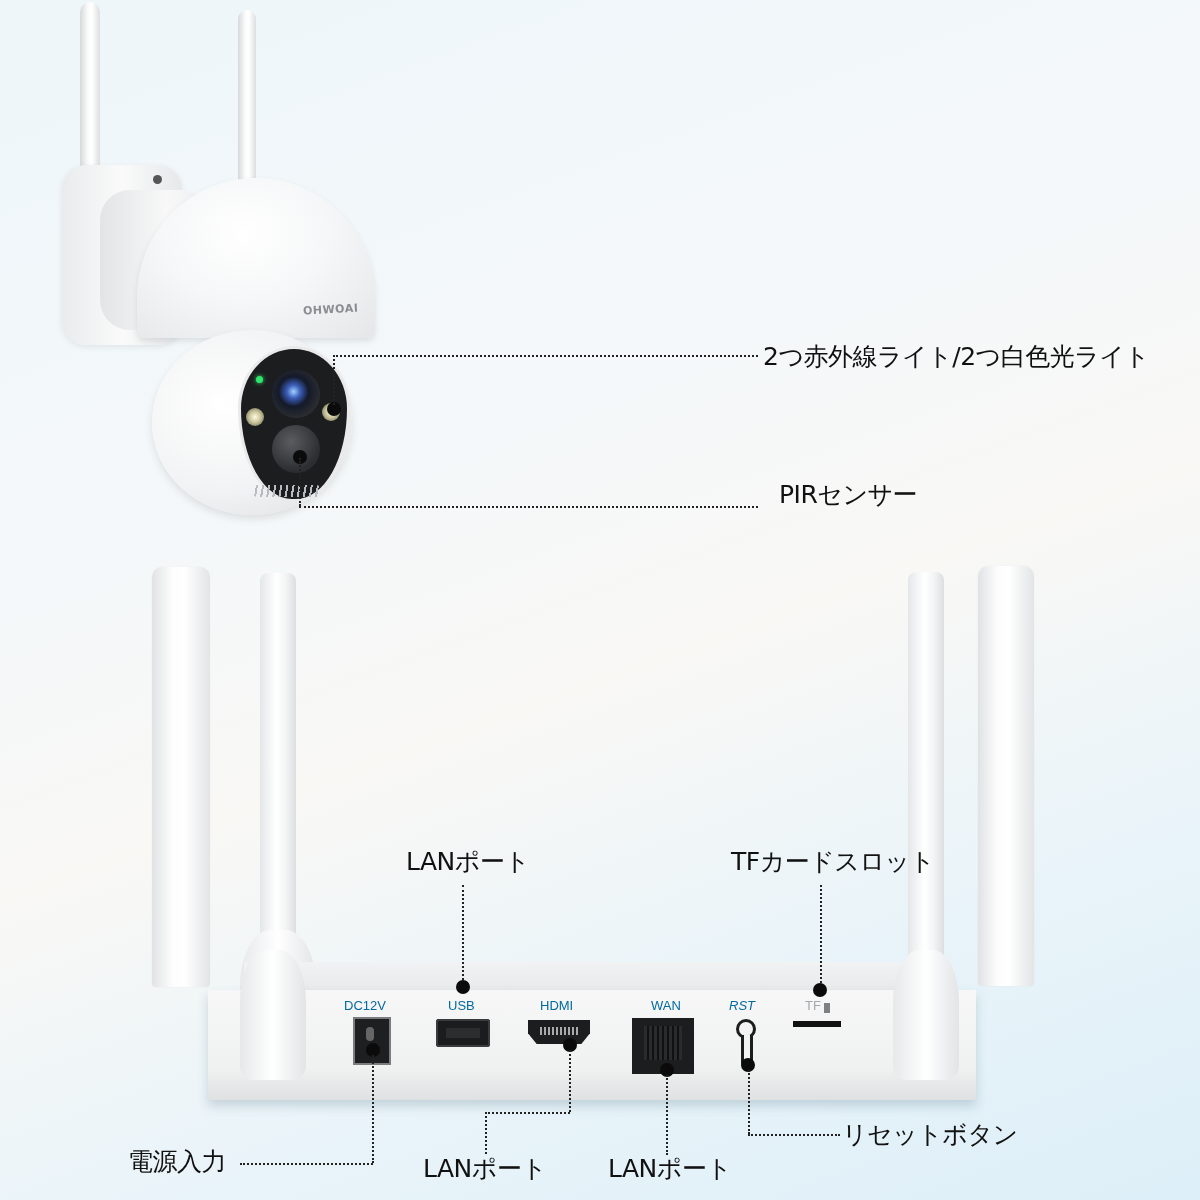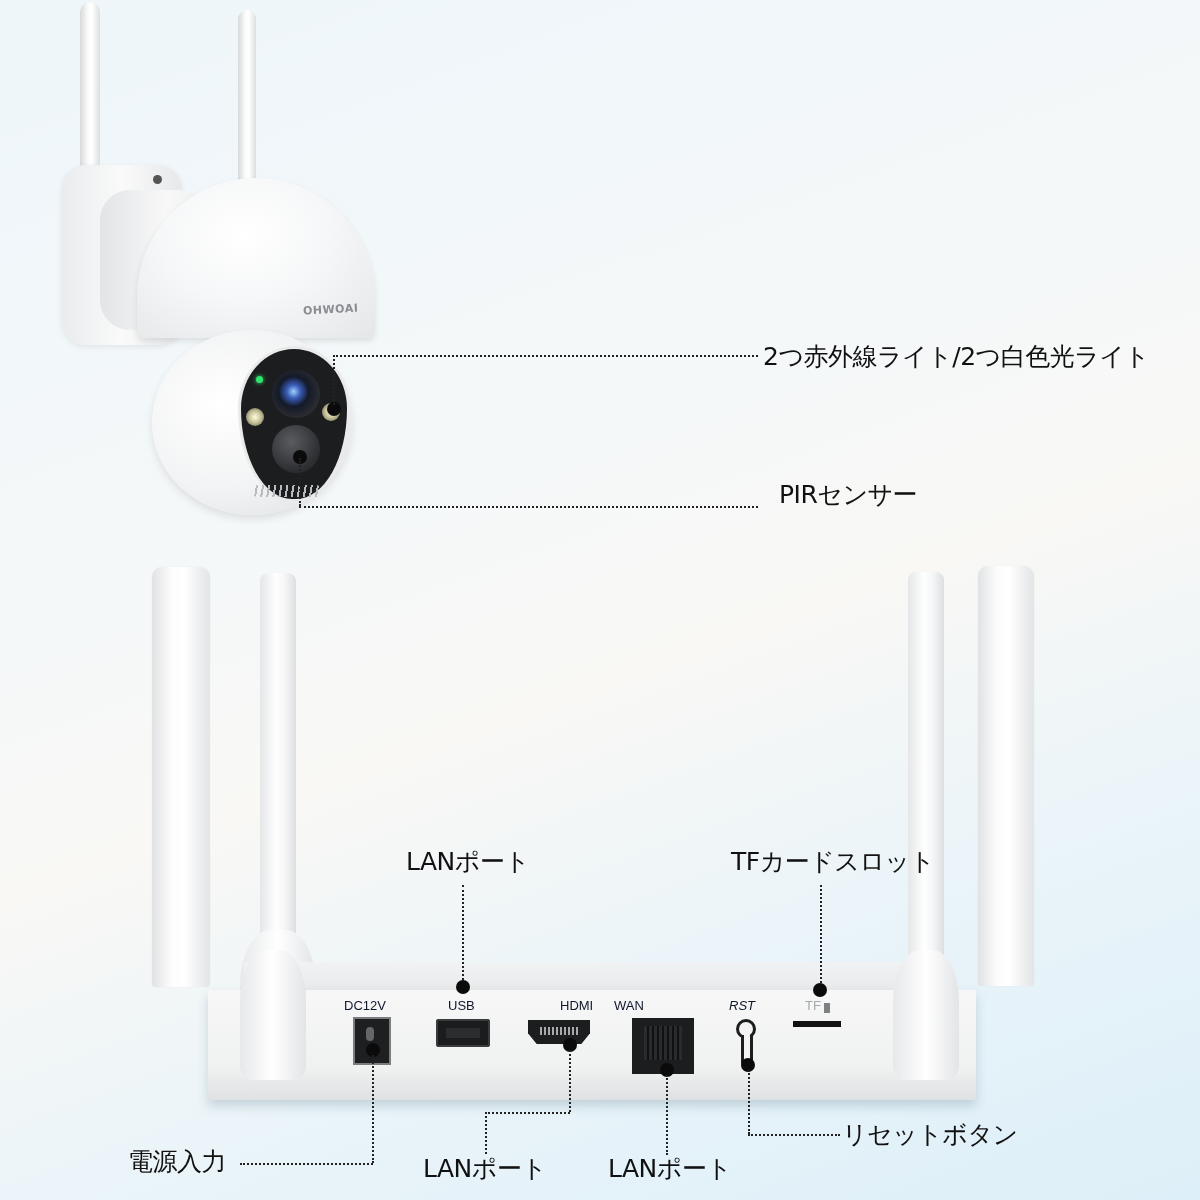--- a/index.html
+++ b/index.html
@@ -81,21 +81,21 @@
   }
   .nvr-top {
     position: absolute; left: 244px; top: 962px; width: 690px; height: 32px;
     background: linear-gradient(180deg, #f1f2f3, #e7e9ea);
   }
   .nvr-body {
     position: absolute; left: 208px; top: 990px; width: 768px; height: 110px;
     background: linear-gradient(180deg, #f7f7f7 0%, #f0f1f1 70%, #dfe1e2 100%);
     box-shadow: 0 6px 10px rgba(80,110,130,0.25);
   }
-  .port-label { position: absolute; font-size: 13px; color: #0f172a; font-family: "Liberation Sans", sans-serif; }
+  .port-label { position: absolute; font-size: 13px; color: #0369a1; font-family: "Liberation Sans", sans-serif; }
   .port-dc { position: absolute; left: 353px; top: 1017px; width: 34px; height: 44px; background: #1e1f21; border: 2px solid #7a7c7e; }
   .port-dc-pin { position: absolute; left: 366px; top: 1027px; width: 8px; height: 14px; border-radius: 4px; background: #666; }
   .port-usb { position: absolute; left: 436px; top: 1019px; width: 54px; height: 28px; background: #1b1c1e; border-radius: 3px; box-shadow: inset 0 0 0 2px #3a3b3d; }
   .port-usb-in { position: absolute; left: 446px; top: 1028px; width: 34px; height: 10px; background: #2c2d2f; }
   .port-hdmi { position: absolute; left: 528px; top: 1020px; width: 62px; height: 24px; background: #1c1d1f;
     clip-path: polygon(0 0, 100% 0, 100% 55%, 86% 100%, 14% 100%, 0 55%); }
   .port-hdmi-pins { position: absolute; left: 540px; top: 1027px; width: 38px; height: 8px;
     background: repeating-linear-gradient(90deg, #a7a9ab 0 2px, #1c1d1f 2px 4px); }
   .port-wan { position: absolute; left: 632px; top: 1018px; width: 62px; height: 56px; background: #1c1d1f; }
   .port-wan-in { position: absolute; left: 644px; top: 1026px; width: 38px; height: 34px;
@@ -147,22 +147,22 @@
   <div class="nvr-antenna-thin" style="left:908px; top:572px; width:36px; height:390px;"></div>
 
   <div class="nvr-top"></div>
   <div class="nvr-body"></div>
 
   <div class="nvr-antenna-base" style="left:240px; top:950px; width:66px; height:130px;"></div>
   <div class="nvr-antenna-base" style="left:893px; top:950px; width:66px; height:130px;"></div>
 
   <span class="port-label" style="left:344px; top:998px;">DC12V</span>
   <span class="port-label" style="left:448px; top:998px;">USB</span>
-  <span class="port-label" style="left:560px; top:998px;">HDMI</span>
-  <span class="port-label" style="left:614px; top:998px;text-align:center;">WAN</span>
+  <span class="port-label" style="left:540px; top:998px;">HDMI</span>
+  <span class="port-label" style="left:651px; top:998px;text-align:center;">WAN</span>
   <span class="port-label" style="left:729px; top:998px;font-style:italic;">RST</span>
   <span class="port-label" style="left:805px; top:998px; color:#a6a9ab;">TF</span>
   <span class="abs" style="left:824px; top:1003px; width:6px; height:10px; background:#7e8183;"></span>
 
   <div class="port-dc"></div>
   <div class="port-dc-pin"></div>
   <div class="port-usb"></div>
   <div class="port-usb-in"></div>
   <div class="port-hdmi"></div>
   <div class="port-hdmi-pins"></div>

